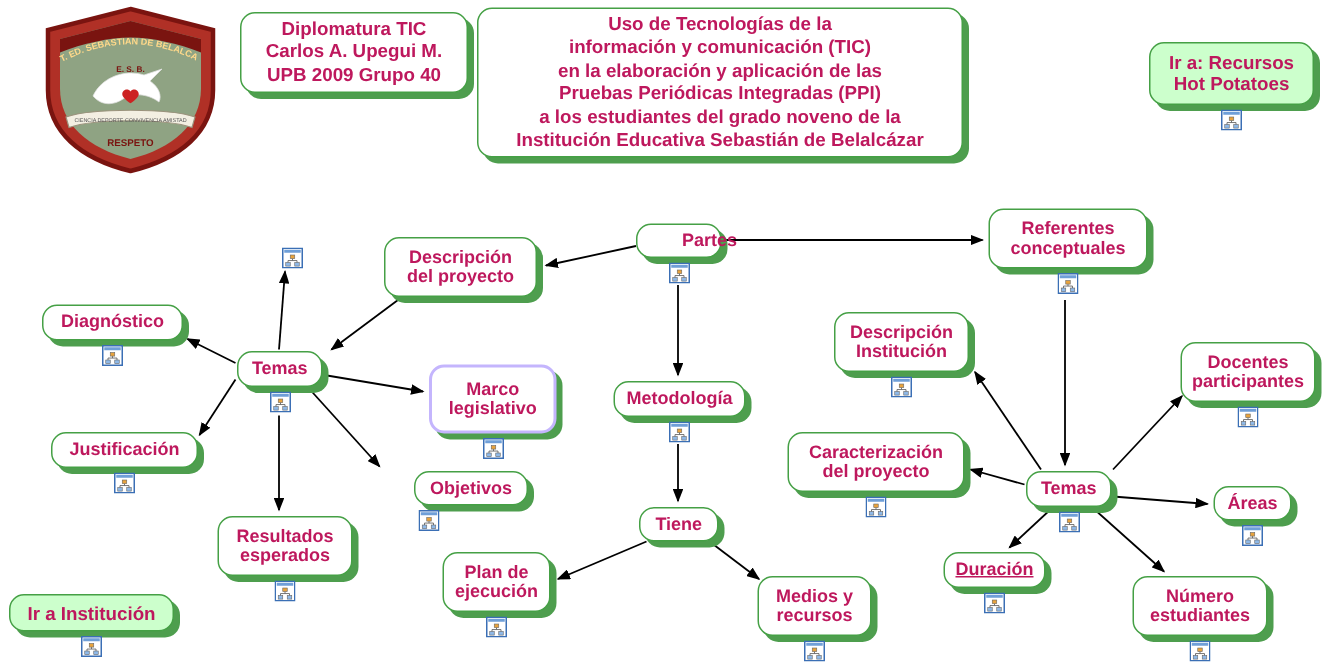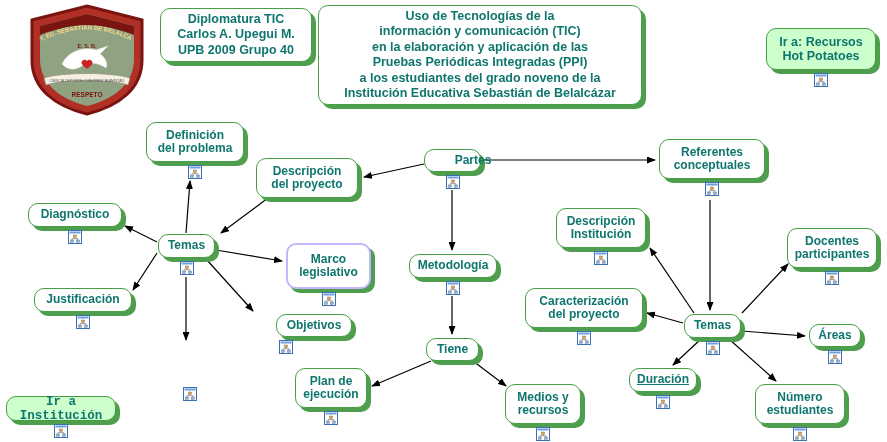--- a/index.html
+++ b/index.html
@@ -10,21 +10,21 @@
   }
   #edges { position:absolute; left:0; top:0; z-index:1; }
   .edge { stroke:#000000; stroke-width:1.2; }
   .node {
     position:absolute; z-index:2;
     display:flex; align-items:center; justify-content:center;
     text-align:center; padding:2px 3px;
     background:#ffffff;
     border:1px solid #45a045; border-radius:10px;
     box-shadow:4px 4px 0 #4e9e4e;
-    color:#0f766e; font-weight:700; font-size:12px; line-height:1.12;
+    color:#be185d; font-weight:700; font-size:12px; line-height:1.12;
     cursor:default;
   }
   .node .node-label { white-space:pre-line; }
   .node.title { font-size:12.5px; line-height:1.24; }
   .node.link { background:#ccffcc; font-size:12.5px; }
   .node.outlined { border:2px solid #c4b5fd; }
   .res-icon { position:absolute; z-index:3; width:14px; height:14px; cursor:pointer; }
   .logo { position:absolute; left:26px; top:4px; z-index:2; }
 </style>
 </head>
@@ -98,24 +98,20 @@
 Hot Potatoes</span>
     </div>
     <div class="res-icon" style="left: 814px; top: 73px;"><svg width="14" height="14" viewBox="0 0 14 14" xmlns="http://www.w3.org/2000/svg">
         <rect x="0.5" y="0.5" width="13" height="13" fill="#ffffff" stroke="#3b6fb5"></rect>
         <rect x="1.5" y="1.5" width="11" height="2" fill="#6f9fd8"></rect>
         <path d="M7 7.4 V8.7 M4 8.7 H10 M4 8.7 V10.2 M10 8.7 V10.2" stroke="#666666" stroke-width="0.6" fill="none"></path>
         <rect x="5.5" y="5" width="3" height="2.4" fill="#e8a33d" stroke="#666666" stroke-width="0.4"></rect>
         <rect x="2.5" y="10" width="3" height="2.4" fill="#8fb9e8" stroke="#666666" stroke-width="0.4"></rect>
         <rect x="8.5" y="10" width="3" height="2.4" fill="#8fb9e8" stroke="#666666" stroke-width="0.4"></rect>
       </svg></div>
-    <div class="node" style="left: 146px; top: 122px; width: 98px; height: 40px;">
-      <span class="node-label">Definición
-del problema</span>
-    </div>
     <div class="res-icon" style="left: 188px; top: 165px;"><svg width="14" height="14" viewBox="0 0 14 14" xmlns="http://www.w3.org/2000/svg">
         <rect x="0.5" y="0.5" width="13" height="13" fill="#ffffff" stroke="#3b6fb5"></rect>
         <rect x="1.5" y="1.5" width="11" height="2" fill="#6f9fd8"></rect>
         <path d="M7 7.4 V8.7 M4 8.7 H10 M4 8.7 V10.2 M10 8.7 V10.2" stroke="#666666" stroke-width="0.6" fill="none"></path>
         <rect x="5.5" y="5" width="3" height="2.4" fill="#e8a33d" stroke="#666666" stroke-width="0.4"></rect>
         <rect x="2.5" y="10" width="3" height="2.4" fill="#8fb9e8" stroke="#666666" stroke-width="0.4"></rect>
         <rect x="8.5" y="10" width="3" height="2.4" fill="#8fb9e8" stroke="#666666" stroke-width="0.4"></rect>
       </svg></div>
     <div class="node" style="left: 256px; top: 158px; width: 102px; height: 40px;">
       <span class="node-label">Descripción
@@ -262,20 +258,24 @@
       <span class="node-label">Áreas</span>
     </div>
     <div class="res-icon" style="left: 828px; top: 350px;"><svg width="14" height="14" viewBox="0 0 14 14" xmlns="http://www.w3.org/2000/svg">
         <rect x="0.5" y="0.5" width="13" height="13" fill="#ffffff" stroke="#3b6fb5"></rect>
         <rect x="1.5" y="1.5" width="11" height="2" fill="#6f9fd8"></rect>
         <path d="M7 7.4 V8.7 M4 8.7 H10 M4 8.7 V10.2 M10 8.7 V10.2" stroke="#666666" stroke-width="0.6" fill="none"></path>
         <rect x="5.5" y="5" width="3" height="2.4" fill="#e8a33d" stroke="#666666" stroke-width="0.4"></rect>
         <rect x="2.5" y="10" width="3" height="2.4" fill="#8fb9e8" stroke="#666666" stroke-width="0.4"></rect>
         <rect x="8.5" y="10" width="3" height="2.4" fill="#8fb9e8" stroke="#666666" stroke-width="0.4"></rect>
       </svg></div>
+    <div class="node" style="left: 145px; top: 344px; width: 90px; height: 40px;">
+      <span class="node-label">Resultados
+esperados</span>
+    </div>
     <div class="res-icon" style="left: 183px; top: 387px;"><svg width="14" height="14" viewBox="0 0 14 14" xmlns="http://www.w3.org/2000/svg">
         <rect x="0.5" y="0.5" width="13" height="13" fill="#ffffff" stroke="#3b6fb5"></rect>
         <rect x="1.5" y="1.5" width="11" height="2" fill="#6f9fd8"></rect>
         <path d="M7 7.4 V8.7 M4 8.7 H10 M4 8.7 V10.2 M10 8.7 V10.2" stroke="#666666" stroke-width="0.6" fill="none"></path>
         <rect x="5.5" y="5" width="3" height="2.4" fill="#e8a33d" stroke="#666666" stroke-width="0.4"></rect>
         <rect x="2.5" y="10" width="3" height="2.4" fill="#8fb9e8" stroke="#666666" stroke-width="0.4"></rect>
         <rect x="8.5" y="10" width="3" height="2.4" fill="#8fb9e8" stroke="#666666" stroke-width="0.4"></rect>
       </svg></div>
     <div class="node" style="left: 426px; top: 338px; width: 53px; height: 23px;">
       <span class="node-label">Tiene</span>
@@ -320,21 +320,21 @@
 estudiantes</span>
     </div>
     <div class="res-icon" style="left: 793px; top: 427px;"><svg width="14" height="14" viewBox="0 0 14 14" xmlns="http://www.w3.org/2000/svg">
         <rect x="0.5" y="0.5" width="13" height="13" fill="#ffffff" stroke="#3b6fb5"></rect>
         <rect x="1.5" y="1.5" width="11" height="2" fill="#6f9fd8"></rect>
         <path d="M7 7.4 V8.7 M4 8.7 H10 M4 8.7 V10.2 M10 8.7 V10.2" stroke="#666666" stroke-width="0.6" fill="none"></path>
         <rect x="5.5" y="5" width="3" height="2.4" fill="#e8a33d" stroke="#666666" stroke-width="0.4"></rect>
         <rect x="2.5" y="10" width="3" height="2.4" fill="#8fb9e8" stroke="#666666" stroke-width="0.4"></rect>
         <rect x="8.5" y="10" width="3" height="2.4" fill="#8fb9e8" stroke="#666666" stroke-width="0.4"></rect>
       </svg></div>
-    <div class="node link" style="left: 6px; top: 396px; width: 110px; height: 25px; font-family: Liberation Mono, monospace;">
+    <div class="node link" style="left: 6px; top: 396px; width: 110px; height: 25px;">
       <span class="node-label">Ir a Institución</span>
     </div>
     <div class="res-icon" style="left: 54px; top: 424px;"><svg width="14" height="14" viewBox="0 0 14 14" xmlns="http://www.w3.org/2000/svg">
         <rect x="0.5" y="0.5" width="13" height="13" fill="#ffffff" stroke="#3b6fb5"></rect>
         <rect x="1.5" y="1.5" width="11" height="2" fill="#6f9fd8"></rect>
         <path d="M7 7.4 V8.7 M4 8.7 H10 M4 8.7 V10.2 M10 8.7 V10.2" stroke="#666666" stroke-width="0.6" fill="none"></path>
         <rect x="5.5" y="5" width="3" height="2.4" fill="#e8a33d" stroke="#666666" stroke-width="0.4"></rect>
         <rect x="2.5" y="10" width="3" height="2.4" fill="#8fb9e8" stroke="#666666" stroke-width="0.4"></rect>
         <rect x="8.5" y="10" width="3" height="2.4" fill="#8fb9e8" stroke="#666666" stroke-width="0.4"></rect>
       </svg></div>

